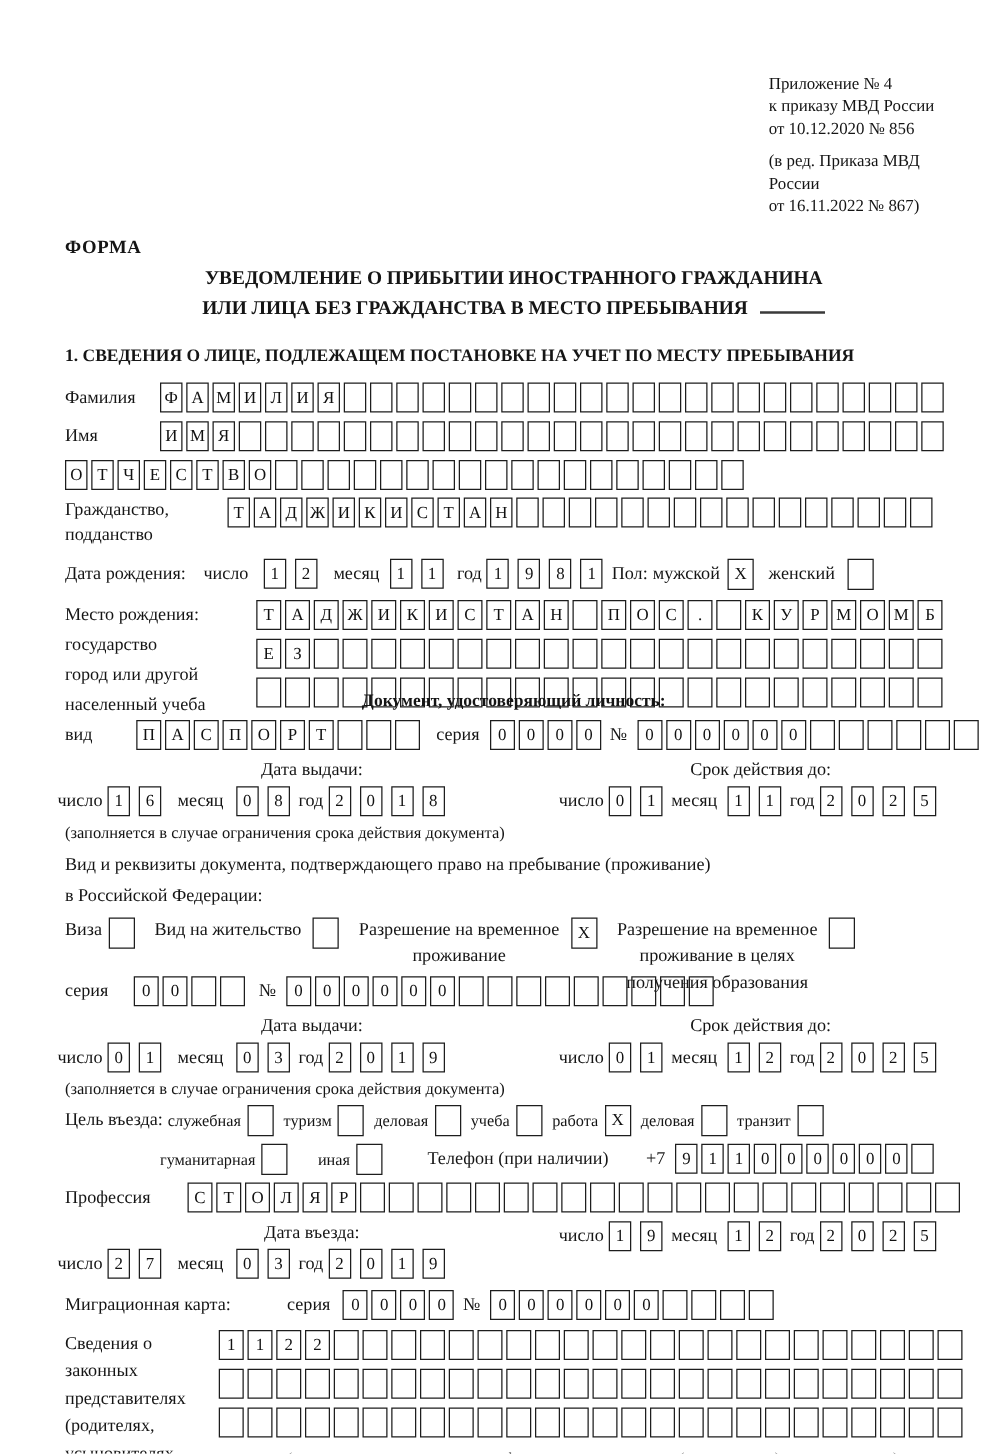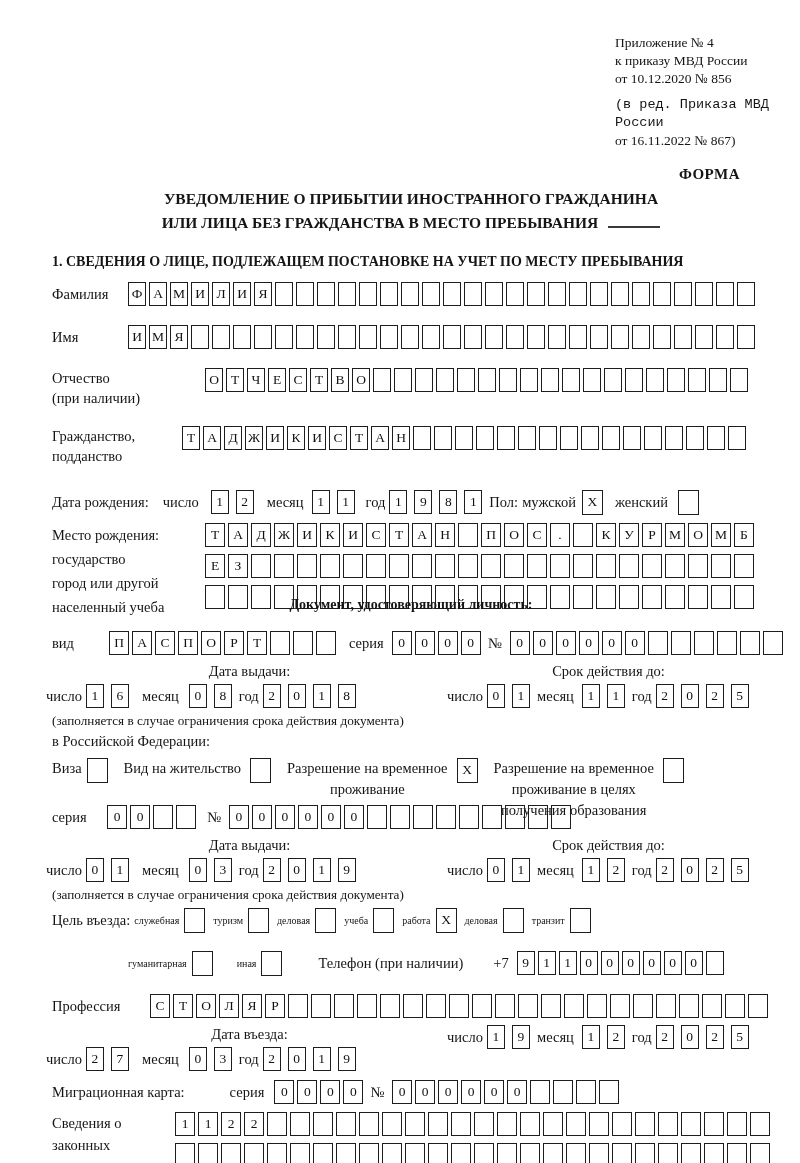--- a/index.html
+++ b/index.html
@@ -1,25 +1,25 @@
 <!DOCTYPE html>
 <html><head>
 <meta charset="utf-8">
 <style>
   html,body{margin:0;padding:0;background:#fff;}
   .page{width:800px;height:1163px;box-sizing:border-box;padding:34px 30px 0 52px;
     font-family:"Liberation Serif","DejaVu Serif",serif;color:#151515;background:#fff;
     overflow:hidden;position:relative;}
-  .appendix{margin-left:563px;font-size:13.5px;line-height:1.35;}
-  .appendix .rev{margin-top:7px;font-family:Liberation Mono, monospace;}
-  .forma{text-align:right;padding-right:30px;font-weight:bold;font-size:15px;margin-top:16px;letter-spacing:.5px;}
+  .appendix{margin-left:563px;font-size:13.5px;line-height:1.35;margin-top:24px;}
+  .appendix .rev{margin-top:7px;}
+  .forma{padding-right:30px;font-weight:bold;font-size:15px;margin-top:16px;letter-spacing:.5px;}
   .title{text-align:center;font-weight:bold;font-size:15.5px;margin-top:4px;line-height:1.5;}
   .blank{display:inline-block;width:52px;height:.85em;border-bottom:2px solid #3a3a3a;margin-left:10px;}
   .sec{font-weight:bold;font-size:14px;margin-top:20px;}
-  .frow{display:flex;align-items:flex-start;margin-top:18px;}
+  .frow{display:flex;align-items:flex-start;margin-top:6px;}
   .lbl,.sub{font-size:14.5px;line-height:25px;flex-shrink:0;white-space:nowrap;}
   .lblcol{flex-shrink:0;}
   .lblcol div{font-size:14.5px;line-height:20px;}
   .cells{display:flex;flex-wrap:nowrap;flex-shrink:0;}
   .cell{box-sizing:border-box;display:inline-flex;align-items:center;justify-content:center;
     width:18px;height:24px;border:1.8px solid #1d1d1d;margin-right:3px;
     font-size:13.5px;font-family:"Liberation Serif",serif;color:#111;flex-shrink:0;}
   .wide .cell{width:20px;}
   .sp .cell{width:18px;margin-right:7px;}
   .cb .cell{width:21px;height:25px;margin-right:0;}
@@ -35,21 +35,21 @@
   .dhead{text-align:center;font-size:14.5px;line-height:22px;}
   .dline{display:flex;align-items:center;margin-top:2px;}
   .dcol-l .dline{margin-left:-6px;}
   .dnote{text-align:left;font-size:13.2px;margin-top:3px;margin-right:22px;line-height:17px;}
   .intro{font-size:14.5px;line-height:25px;margin-top:6px;}
   .opts{display:flex;align-items:flex-start;margin-top:4px;}
   .opt{display:flex;align-items:flex-start;justify-content:flex-end;}
   .optlines{text-align:center;}
   .optlines div{font-size:14.5px;line-height:21px;}
   .opt .cells{margin-left:9px;margin-top:0;}
-  .plbl{font-size:10px;line-height:25px;white-space:nowrap;}
+  .plbl{font-size:13px;line-height:25px;white-space:nowrap;}
   .popt{display:flex;align-items:flex-start;}
   .popt .cells{margin-left:5px;}
   .repnote{font-size:13.4px;text-align:center;margin-top:8px;line-height:17px;}
 </style>
 </head>
 <body>
 
 <div class="page">
 
   <div class="appendix">
@@ -135,24 +135,20 @@
         <span class="cell"></span>
         <span class="cell"></span>
         <span class="cell"></span>
         <span class="cell"></span>
         <span class="cell"></span>
         <span class="cell"></span>
       </span>
   </div>
 
   <div class="frow">
-    <span class="lblcol w153">
-      <div>Отчество</div>
-      <div>(при наличии)</div>
-    </span>
     <span class="cells">
         <span class="cell">О</span>
         <span class="cell">Т</span>
         <span class="cell">Ч</span>
         <span class="cell">Е</span>
         <span class="cell">С</span>
         <span class="cell">Т</span>
         <span class="cell">В</span>
         <span class="cell">О</span>
         <span class="cell"></span>
@@ -205,21 +201,21 @@
         <span class="cell"></span>
         <span class="cell"></span>
         <span class="cell"></span>
         <span class="cell"></span>
         <span class="cell"></span>
         <span class="cell"></span>
         <span class="cell"></span>
       </span>
   </div>
 
-  <div class="frow" style="margin-top:24px">
+  <div class="frow" style="margin-top:9px">
     <span class="lbl">Дата рождения:</span>
     <span class="sub ml14">число</span>
     <span class="cells sp ml12">
         <span class="cell">1</span>
         <span class="cell">2</span>
       </span>
     <span class="sub ml6">месяц</span>
     <span class="cells sp ml8">
         <span class="cell">1</span>
         <span class="cell">1</span>
@@ -412,20 +408,21 @@
             <span class="cell">2</span>
             <span class="cell">0</span>
             <span class="cell">2</span>
             <span class="cell">5</span>
           </span>
       </div>
     </div>
   </div>
   <div class="dnote">(заполняется в случае ограничения срока действия документа)</div>
 
+  <div class="intro">Вид и реквизиты документа, подтверждающего право на пребывание (проживание)</div>
   <div class="intro" style="margin-top:0">в Российской Федерации:</div>
 
   <div class="opts">
     <div class="opt">
       <span class="optlines">
           <div>Виза</div>
         </span>
       <span class="cells cb" style="margin-left:5px">
           <span class="cell"></span>
         </span>

